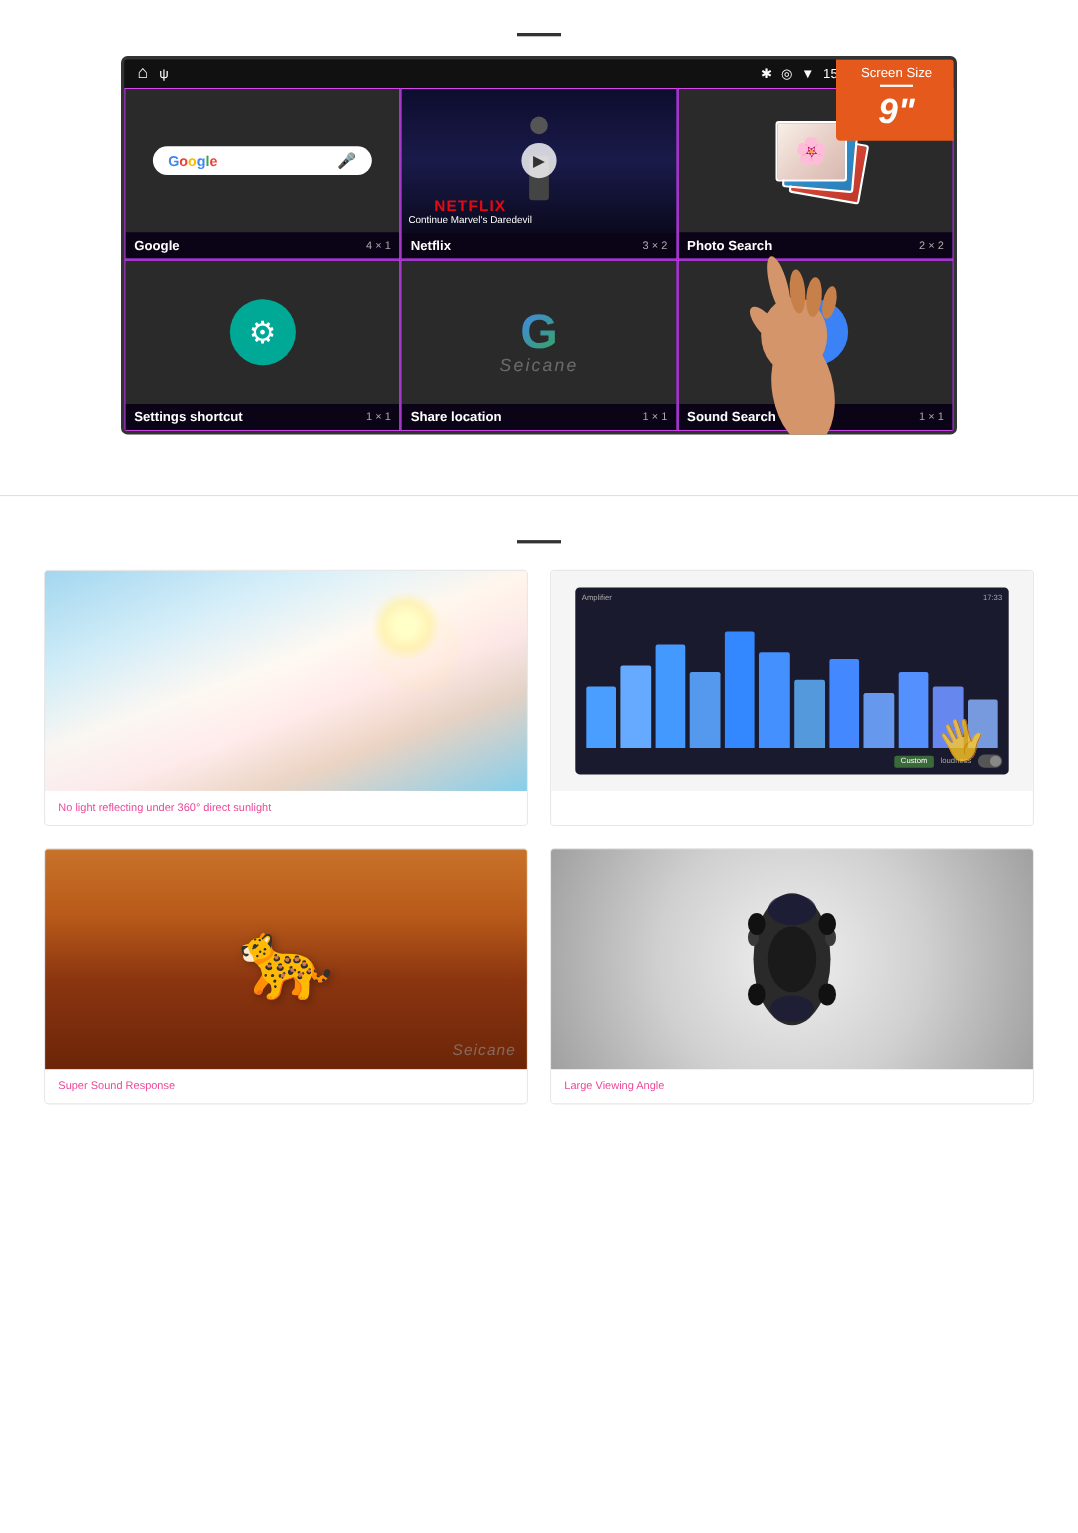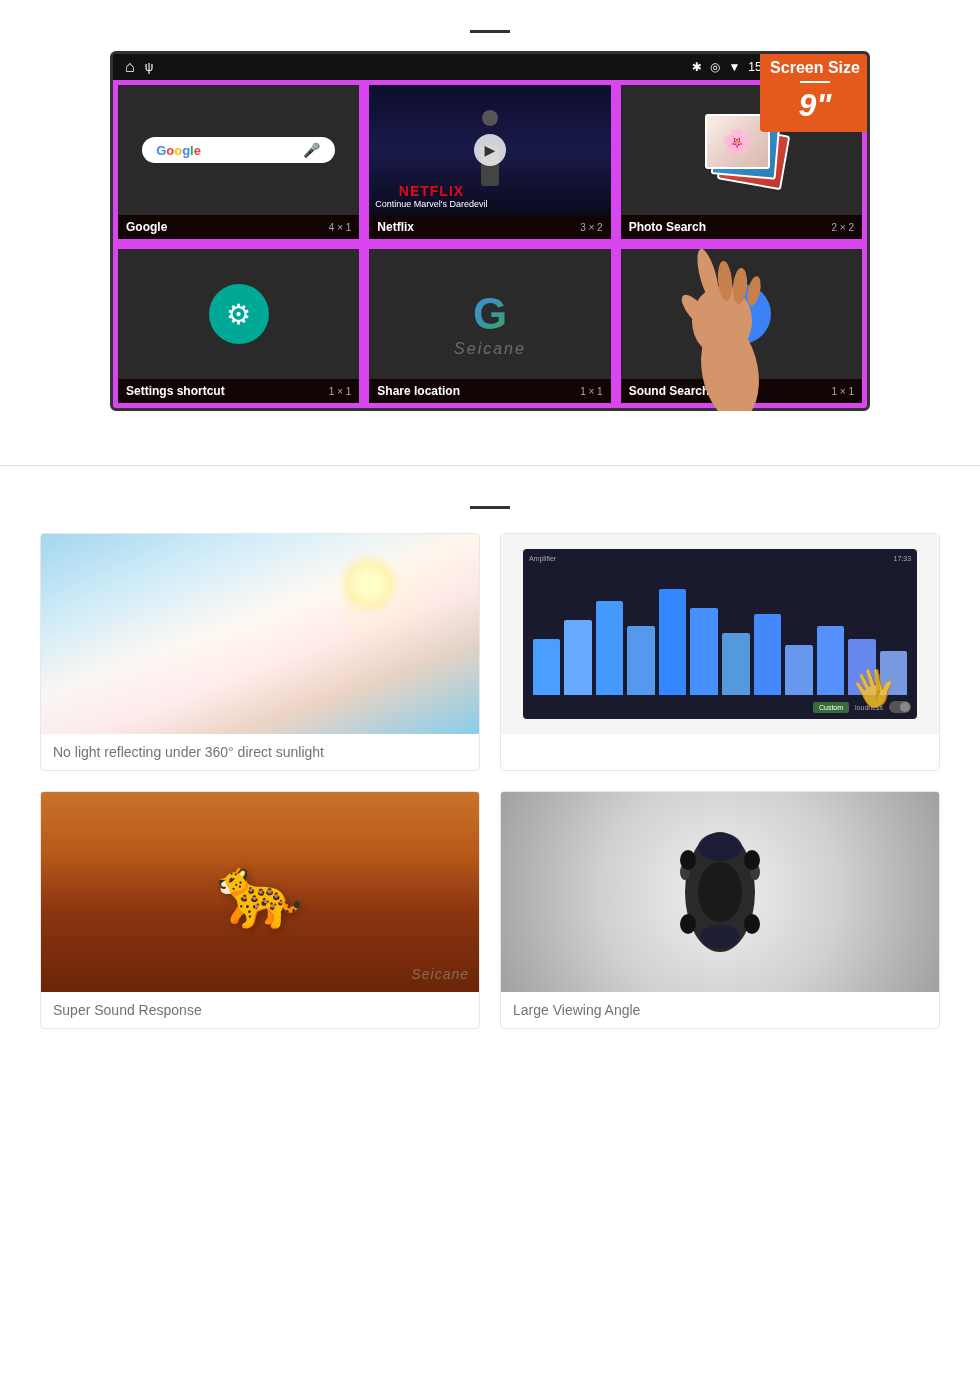--- a/index.html
+++ b/index.html
@@ -57,22 +57,22 @@
       right: -3px;
       width: 110px;
       background: #e55a1c;
       color: #fff;
       text-align: center;
       padding: 8px 10px;
       z-index: 10;
       border-bottom-left-radius: 4px;
     }
     .badge-top-label {
-      font-size: 16px;
-      font-weight: bold;
+      font-size: 12px;
+      font-weight: normal;
       display: block;
     }
     .badge-divider {
       width: 30px;
       height: 2px;
       background: #fff;
       margin: 4px auto;
     }
     .badge-size {
       font-size: 32px;
@@ -107,22 +107,22 @@
 
     
     .app-grid {
       display: grid;
       grid-template-columns: 1fr 1fr 1fr;
       grid-template-rows: auto auto;
       gap: 0;
     }
     .app-cell {
       position: relative;
-      background: #7f1d1d;
-      border: 5px solid #d946ef;
+      background: #4c1d95;
+      border: 1px solid #d946ef;
       overflow: hidden;
     }
     .app-cell-image {
       width: 100%;
       height: 130px;
       display: flex;
       align-items: center;
       justify-content: center;
       position: relative;
       overflow: hidden;
@@ -438,22 +438,22 @@
       font-style: italic;
       letter-spacing: 1px;
     }
 
     
     .car-bg {
       background: radial-gradient(circle, #e8e8e8 0%, #c0c0c0 60%, #a0a0a0 100%);
     }
 
     .image-caption {
-      font-size: 14px;
-      color: #737373;
+      font-size: 10px;
+      color: #ec4899;
       padding: 10px 12px;
     }
 
     
     .netflix-figure {
       width: 100%;
       height: 130px;
       background: linear-gradient(to bottom, #0d0d2e 0%, #1a1a4a 50%, #0a0a1e 100%);
       position: relative;
       display: flex;

